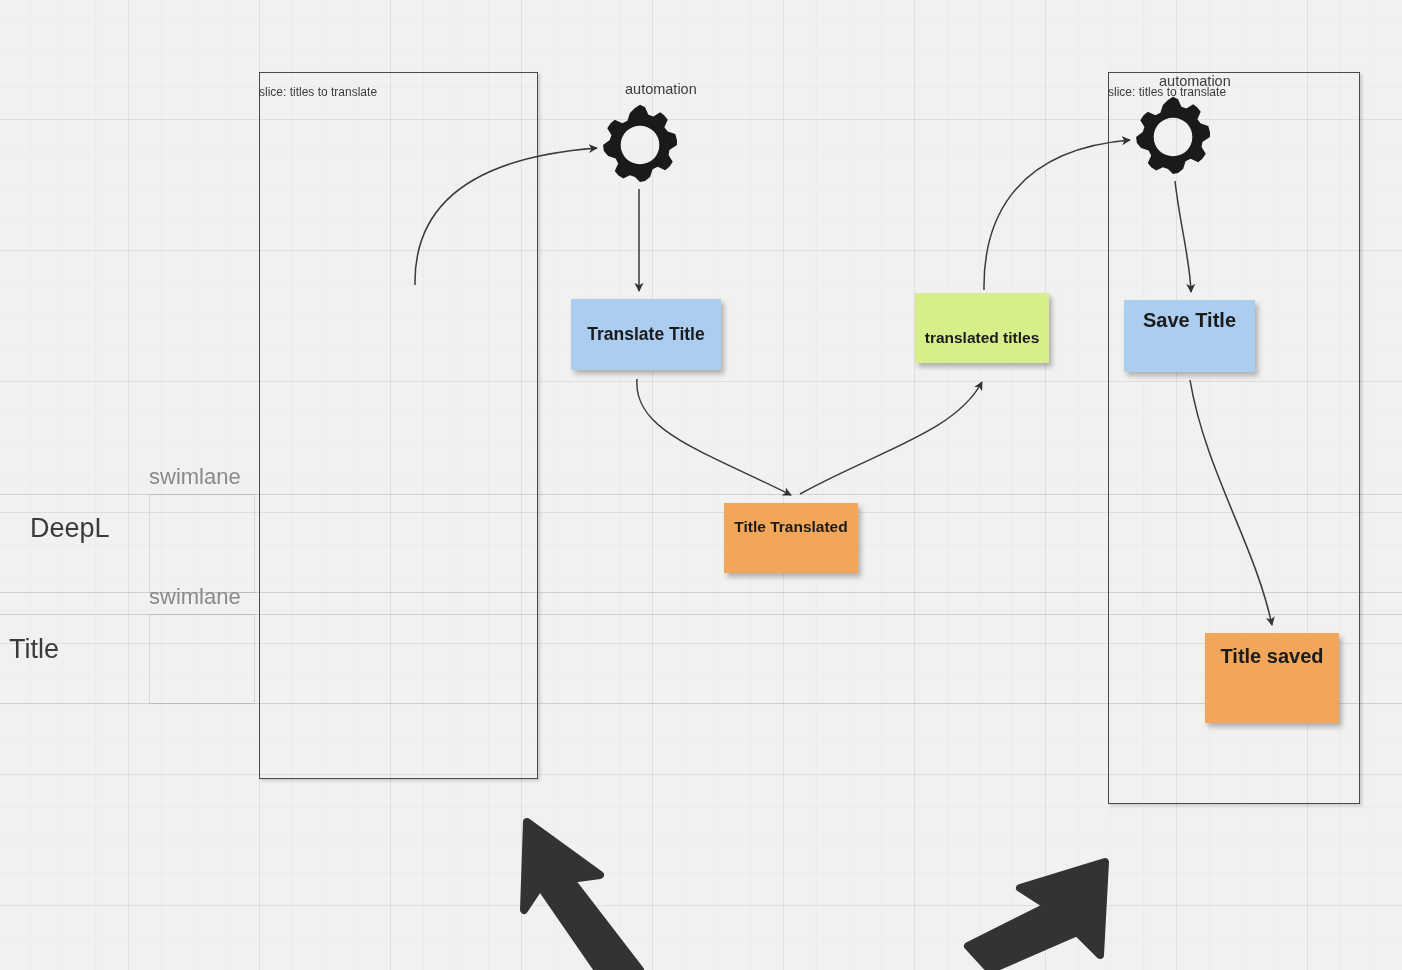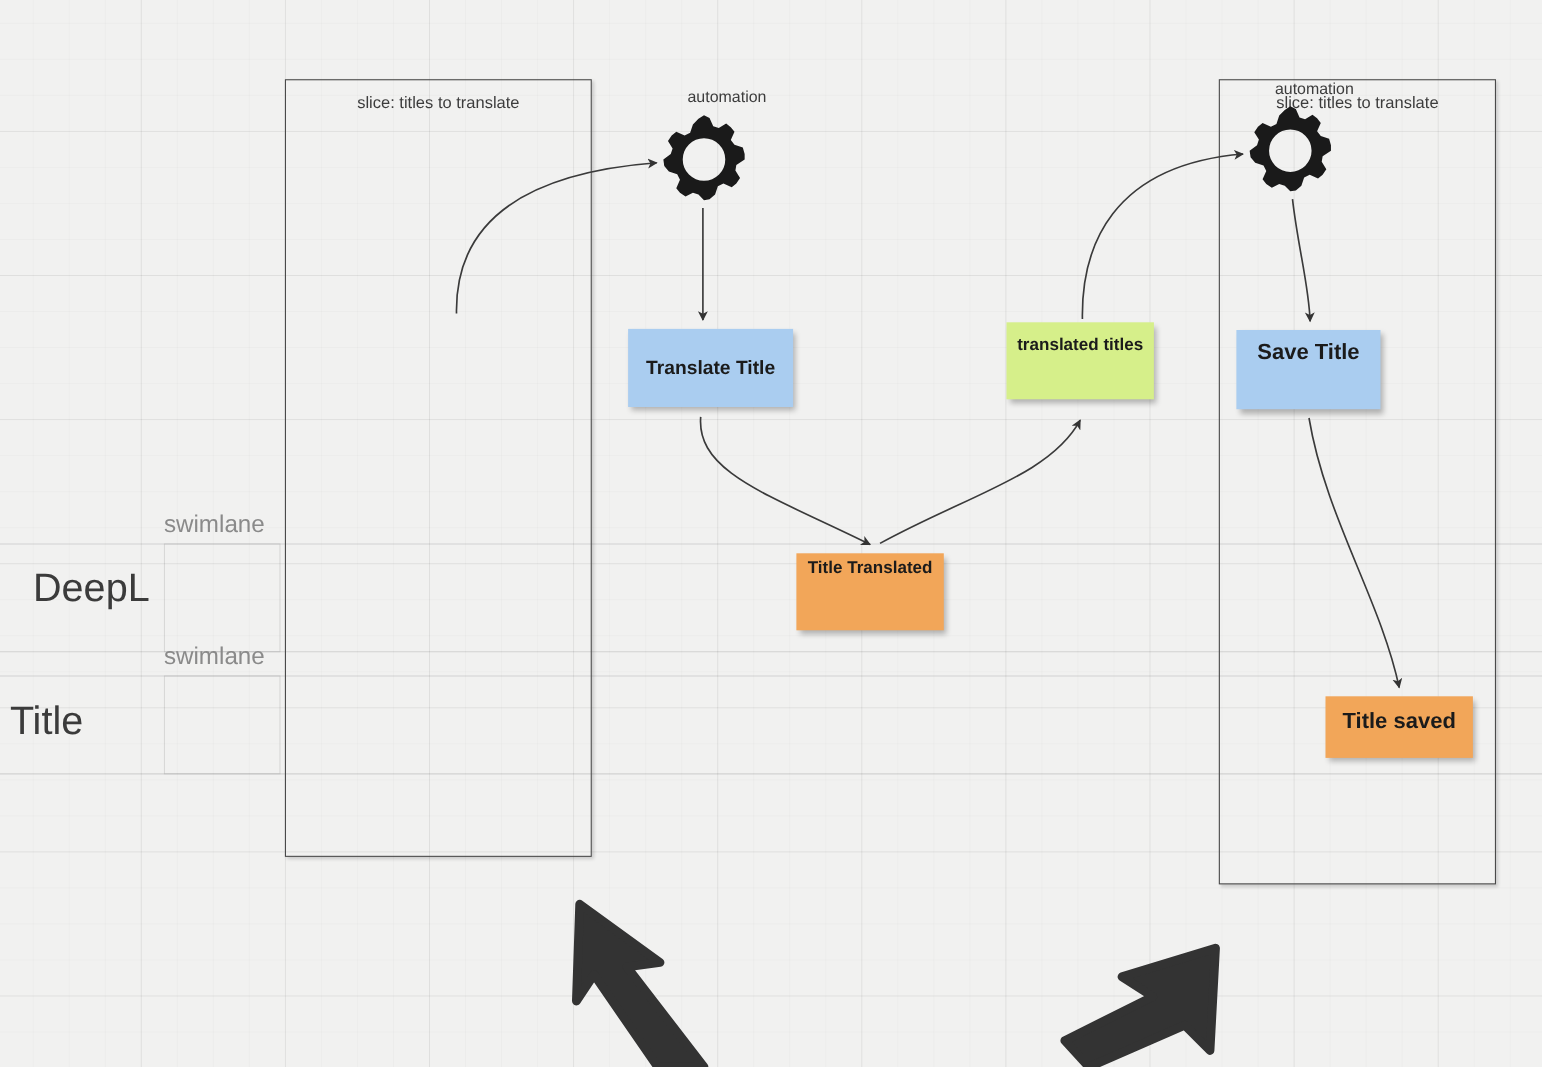--- a/index.html
+++ b/index.html
@@ -34,21 +34,21 @@
   .swimlane-band {
     position: absolute;
     left: 0;
     width: 1402px;
     border-top: 1px solid rgba(0,0,0,0.13);
     border-bottom: 1px solid rgba(0,0,0,0.13);
     box-sizing: border-box;
   }
   .swimlane-label-outer {
     position: absolute;
-    font-size: 36px;
+    font-size: 27px;
     color: #3b3b3b;
     font-family: "Liberation Sans", sans-serif;
     white-space: nowrap;
   }
   .swimlane-tag {
     position: absolute;
     font-size: 22px;
     color: #8a8a8a;
     font-family: "Liberation Sans", sans-serif;
     white-space: nowrap;
@@ -63,25 +63,25 @@
   
   .group-box {
     position: absolute;
     border: 1.4px solid #4a4a4a;
     box-sizing: border-box;
     background: transparent;
     box-shadow: 2px 2px 3px rgba(0,0,0,0.16);
   }
   .group-label {
     position: absolute;
-    font-size: 15px;
+    font-size: 12px;
     color: #3c3c3c;
     font-family: "Liberation Sans", sans-serif;
     white-space: nowrap;
-    text-align: center;
+    text-align: left;
   }
 
   
   .note {
     position: absolute;
     box-sizing: border-box;
     display: flex;
     align-items: center;
     justify-content: center;
     text-align: center;
@@ -181,21 +181,21 @@
       <path d="M 527 822 L 600 875 L 570 879 L 640 970 L 598 970 L 540 886 L 524 910 Z" fill="#333333" stroke="#333333" stroke-width="8" stroke-linejoin="round"></path>
     </g>
     <g>
       <path d="M 1105 862 L 1100 955 L 1077 932 L 990 970 L 968 946 L 1048 906 L 1020 888 Z" fill="#333333" stroke="#333333" stroke-width="8" stroke-linejoin="round"></path>
     </g>
   </svg>
 
 
   <div class="note blue" style="left:571px;top:299px;width:150px;height:71px;font-size:17.5px;">Translate Title</div>
 
-  <div class="note orange" style="left:724px;top:503px;width:134px;height:70px;font-size:15.5px;align-items:flex-start;padding-top:5px;">Title Translated</div>
-
-  <div class="note green" style="left:915px;top:293px;width:134px;height:70px;font-size:15.5px;align-items:flex-start;padding-top:12px;">translated titles</div>
+  <div class="note orange" style="left:724px;top:503px;width:134px;height:70px;font-size:15.5px;align-items:flex-start;padding-top:15px;">Title Translated</div>
+
+  <div class="note green" style="left:915px;top:293px;width:134px;height:70px;font-size:15.5px;align-items:flex-start;padding-top:36px;">translated titles</div>
 
   <div class="note blue" style="left:1124px;top:300px;width:131px;height:72px;font-size:20px;align-items:flex-start;padding-top:9px;">Save Title</div>
 
-  <div class="note orange" style="left:1205px;top:633px;width:134px;height:56px;font-size:20px;align-items:flex-start;padding-top:12px;">Title saved</div>
+  <div class="note orange" style="left:1205px;top:633px;width:134px;height:90px;font-size:20px;align-items:flex-start;padding-top:12px;">Title saved</div>
 
 </div>
 
 </body></html>

